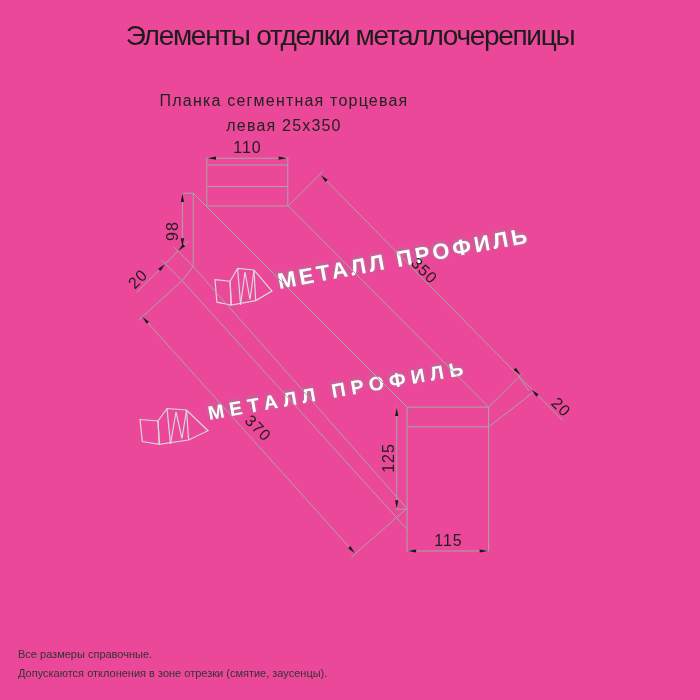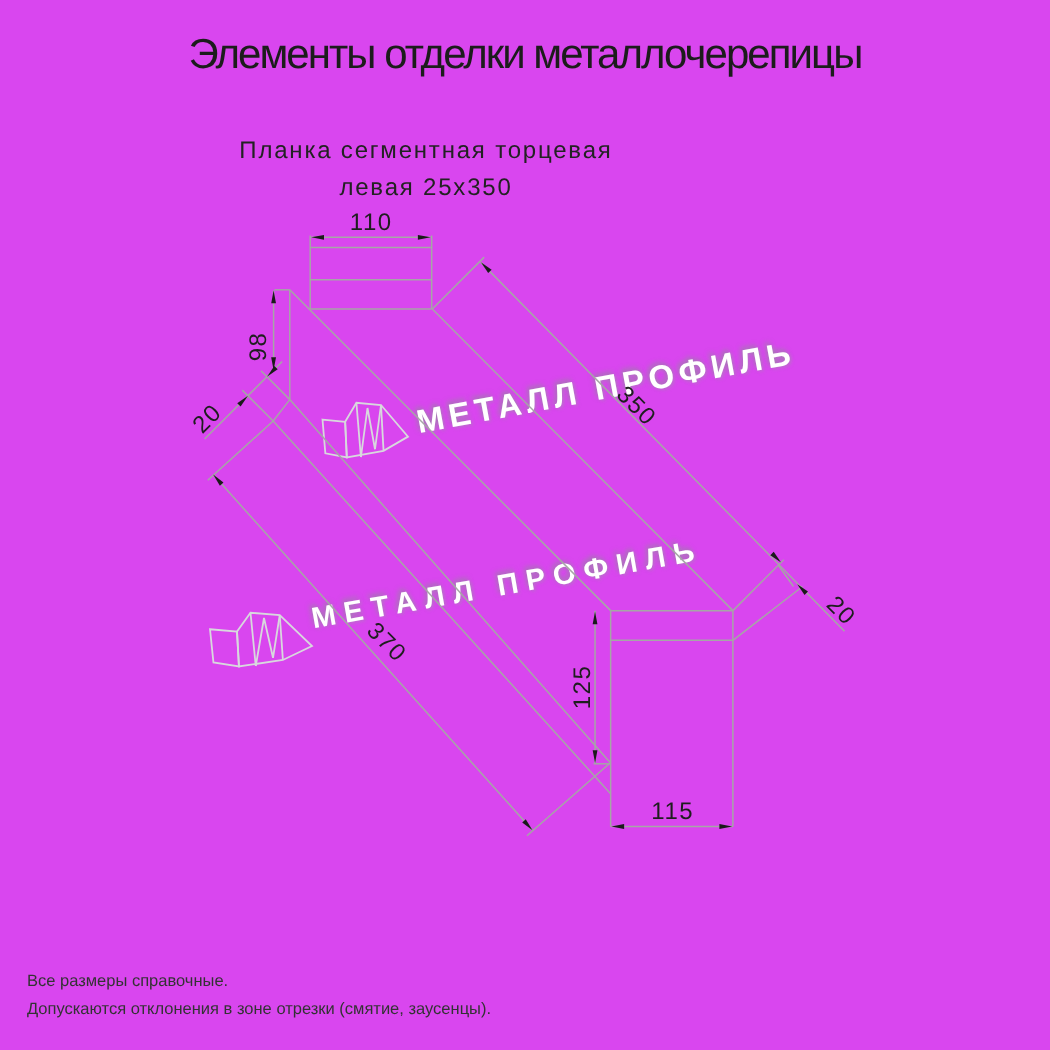--- a/index.html
+++ b/index.html
@@ -1,16 +1,16 @@
 <!DOCTYPE html>
 <html><head>
 <meta charset="utf-8">
 <style>
   html,body{margin:0;padding:0;background:#fff;}
-  #page{position:relative;width:700px;height:700px;overflow:hidden;background:#d946ef;
+  #page{position:relative;width:700px;height:700px;overflow:hidden;background:#ec4899;
         font-family:"Liberation Sans",sans-serif;}
   .title{position:absolute;left:0;top:20px;width:700px;text-align:center;
          font-size:28px;color:#1c1c1c;letter-spacing:-1.3px;}
   .sub{position:absolute;left:0;top:89px;width:568px;text-align:center;
        font-size:16px;color:#222;line-height:24.5px;letter-spacing:1.2px;}
   .foot{position:absolute;left:18px;top:645px;font-size:11px;color:#333;line-height:19.3px;}
   .wm{position:absolute;white-space:nowrap;font-weight:bold;color:#fff;
       text-shadow:-1px -2px 3.5px rgba(142,142,152,0.68), 1px 1px 2.5px rgba(158,158,168,0.46);}
   #wm1{left:278px;top:269px;font-size:22px;letter-spacing:3.2px;transform:rotate(-10.5deg);transform-origin:0 50%;}
   #wm2{left:208px;top:402px;font-size:19.5px;letter-spacing:5.5px;transform:rotate(-10deg);transform-origin:0 50%;}

